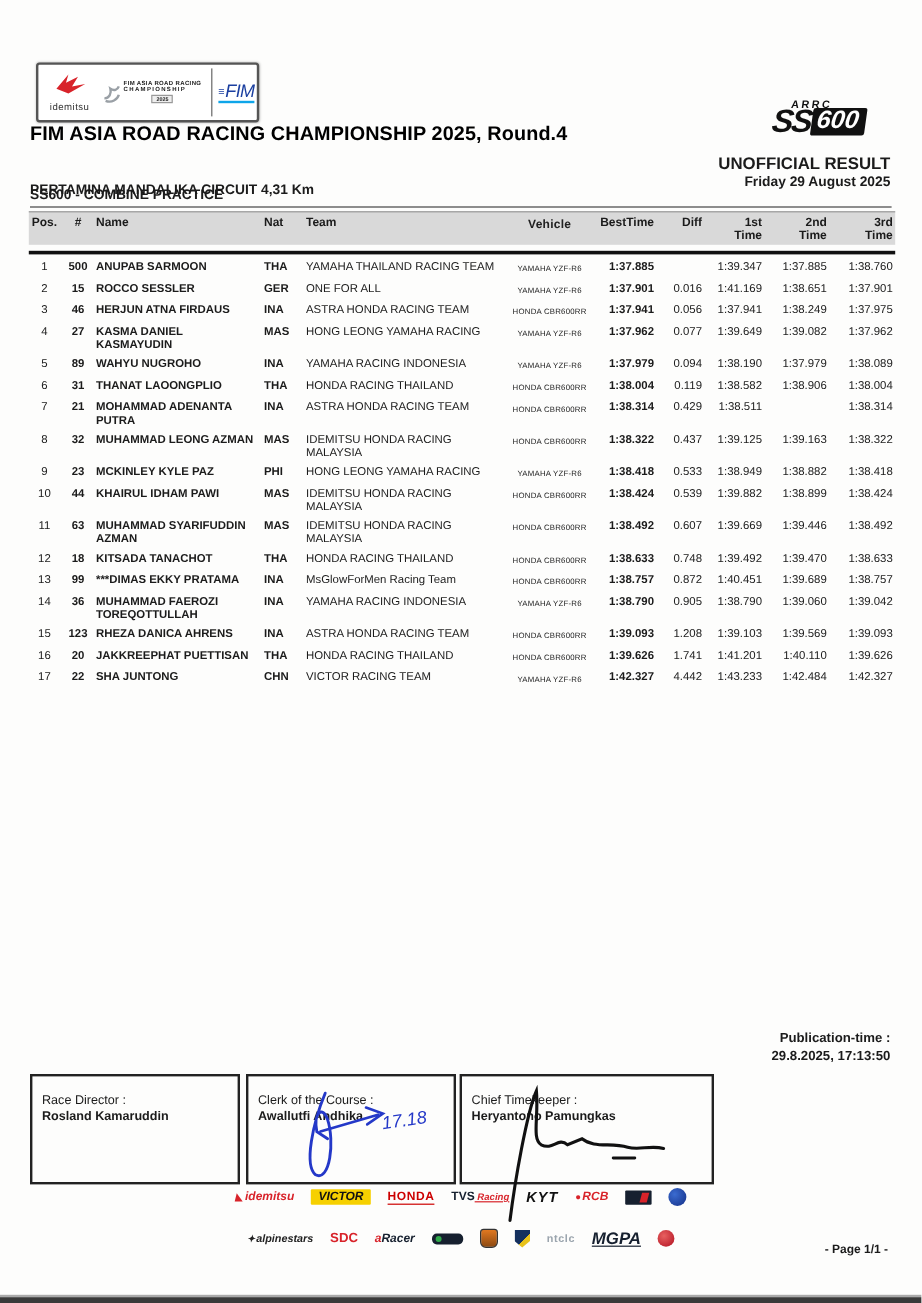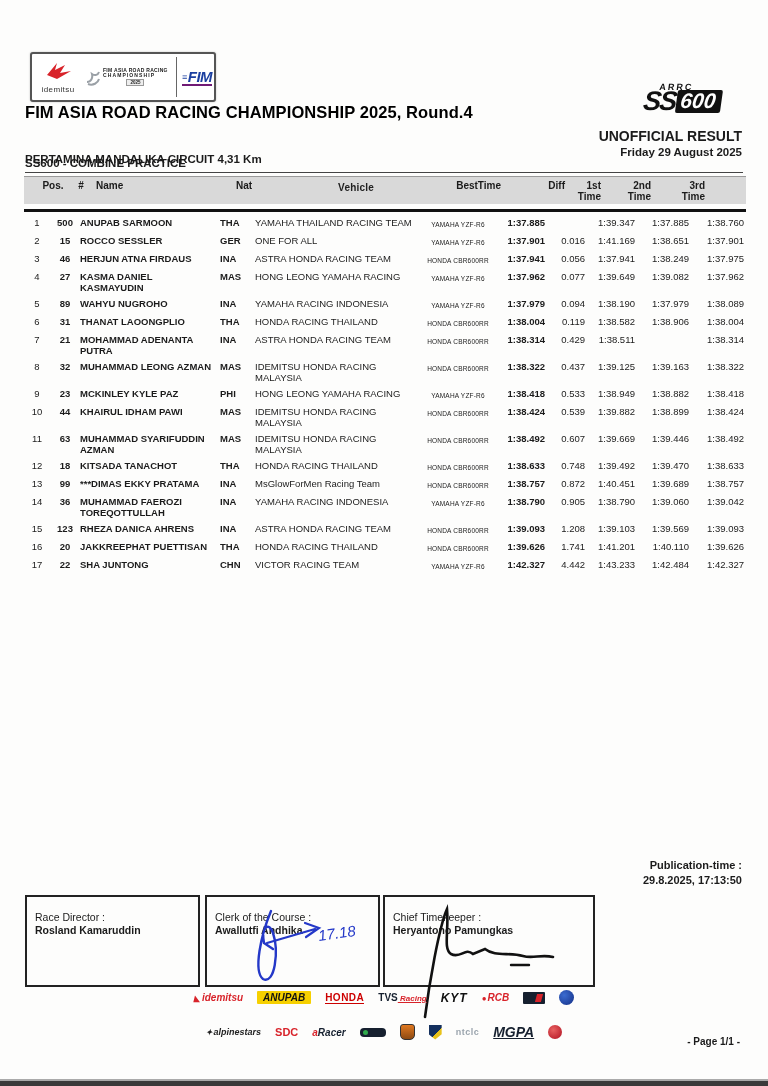--- a/index.html
+++ b/index.html
@@ -15,38 +15,38 @@
   }
   .idem{width:52px;text-align:center;}
   .idem .lbl{font-size:8px;color:#333;letter-spacing:.4px;margin-top:-2px;}
   .arrc-mini{flex:1;display:flex;align-items:center;gap:2px;padding-left:1px;}
   .arrc-mini .txt{line-height:5px;}
   .arrc-mini .l1{font-size:5px;font-weight:bold;letter-spacing:.3px;}
   .arrc-mini .l2{font-size:5px;font-weight:bold;letter-spacing:1.1px;}
   .arrc-mini .yr{font-size:4.5px;font-weight:bold;text-align:center;background:#eee;border:.5px solid #999;width:16px;margin:1px auto 0;}
   .vsep{width:1.5px;height:40px;background:#666;margin:0 3px 0 2px;}
   .fim-wrap{width:34px;text-align:center;}
-  .fim-txt{font-size:15px;font-weight:700;font-style:italic;color:#1b3fa0;letter-spacing:-.5px;border-bottom:2px solid #701a75;display:inline-block;line-height:14px;}
+  .fim-txt{font-size:15px;font-weight:400;font-style:italic;color:#1b3fa0;letter-spacing:-.5px;border-bottom:2px solid #0ea5e9;display:inline-block;line-height:14px;}
   .fim-txt::before{content:"≡";color:#1b3fa0;font-size:9px;font-style:normal;vertical-align:2px;margin-right:1px;}
   
   .ss600-logo{right:46px;top:82px;text-align:left;transform:skewX(-8deg);}
   .ss600-prefix{font-size:9px;font-weight:900;letter-spacing:2px;color:#111;margin-left:14px;margin-bottom:-3px;}
   .ss600-row{display:flex;align-items:center;}
   .ss600-ss{font-size:27px;font-weight:900;font-style:italic;color:#111;letter-spacing:-2px;line-height:24px;}
   .ss600-num{font-size:21px;font-weight:900;font-style:italic;color:#fff;background:#111;padding:0 6px 1px 4px;line-height:22px;margin-left:1px;border-radius:2px;}
   
   .title{left:25px;top:103px;font-size:16.5px;font-weight:bold;letter-spacing:.1px;color:#000;}
   .subtitle{left:25px;top:126px;font-size:11.5px;font-weight:bold;margin-top:27px;}
   .status{right:26px;top:128px;font-size:14px;font-weight:bold;text-align:right;}
   .date{right:26px;top:146px;font-size:11.5px;font-weight:bold;text-align:right;}
   .session{left:25px;top:157px;width:718px;font-size:11.5px;font-weight:bold;padding-bottom:3px;border-bottom:1.5px solid #444;}
   
   .results{left:24px;top:176px;width:722px;}
   .grid{display:grid;grid-template-columns:26px 30px 140px 35px 170px 66px 60px 36px 50px 54px 55px;}
-  .t-head{background:#d9d9d9;border-top:1px solid #999;padding:3px 16px 2px;}
+  .t-head{background:#d9d9d9;border-top:1px solid #999;padding:3px 0 2px;}
   .t-head .hc{font-size:10px;font-weight:bold;line-height:11px;}
   .thick{height:2.5px;background:#111;margin-top:5px;}
   .t-body{margin-top:3px;}
   .row{padding:2.5px 0;}
   .cell{font-size:9.5px;line-height:11px;}
   .c0{text-align:center;}
   .c1{text-align:center;font-weight:bold;}
   .c2{text-align:left;font-weight:bold;padding-right:4px;}
   .c3{text-align:left;font-weight:bold;}
   .c4{text-align:left;padding-right:4px;}
@@ -140,20 +140,21 @@
   <div class="abs status">UNOFFICIAL RESULT</div>
   <div class="abs date">Friday 29 August 2025</div>
   <div class="abs session">SS600 - COMBINE PRACTICE</div>
 
   <div class="abs results">
     <div class="grid t-head" id="thead">
         <div class="hc c0">Pos.</div>
         <div class="hc c1">#</div>
         <div class="hc c2">Name</div>
         <div class="hc c3">Nat</div>
+        <div class="hc c4">Team</div>
         <div class="hc c5">Vehicle</div>
         <div class="hc c6">BestTime</div>
         <div class="hc c7">Diff</div>
         <div class="hc c8">1st<div>Time</div></div>
         <div class="hc c9">2nd<div>Time</div></div>
         <div class="hc c10">3rd<div>Time</div></div>
       </div>
     <div class="thick"></div>
     <div class="t-body" id="tbody">
         <div class="grid row">
@@ -404,21 +405,21 @@
       <div class="oname">Heryantono Pamungkas</div>
       <svg class="sig sig-chief" width="190" height="115" viewBox="0 0 190 115">
         <path d="M30 112 C34 80 44 22 52 4 C54 26 48 44 56 49 C66 54 70 42 78 49 L90 44 C100 52 114 47 128 51 C138 54 146 49 158 52" stroke="#111" stroke-width="2.6" fill="none" stroke-linecap="round"></path>
         <path d="M116 60 L134 60" stroke="#111" stroke-width="2.4" stroke-linecap="round"></path>
       </svg>
     </div>
   </div>
 
   <div class="abs sponsors sp-r1" id="sp1">
       <span class="sp sp-idemitsu">idemitsu</span>
-      <span class="sp sp-dunlop">ANUPAB</span>
+      <span class="sp sp-dunlop">VICTOR</span>
       <span class="sp sp-honda">HONDA</span>
       <span class="sp sp-tvs">TVS<i> Racing</i></span>
       <span class="sp sp-kyt">KYT</span>
       <span class="sp sp-rcb">RCB</span>
       <span class="sp sp-boxlogo"></span>
       <span class="sp sp-bluecircle"></span>
     </div>
   <div class="abs sponsors sp-r2" id="sp2">
       <span class="sp sp-alpine">alpinestars</span>
       <span class="sp sp-sdc">SDC</span>

